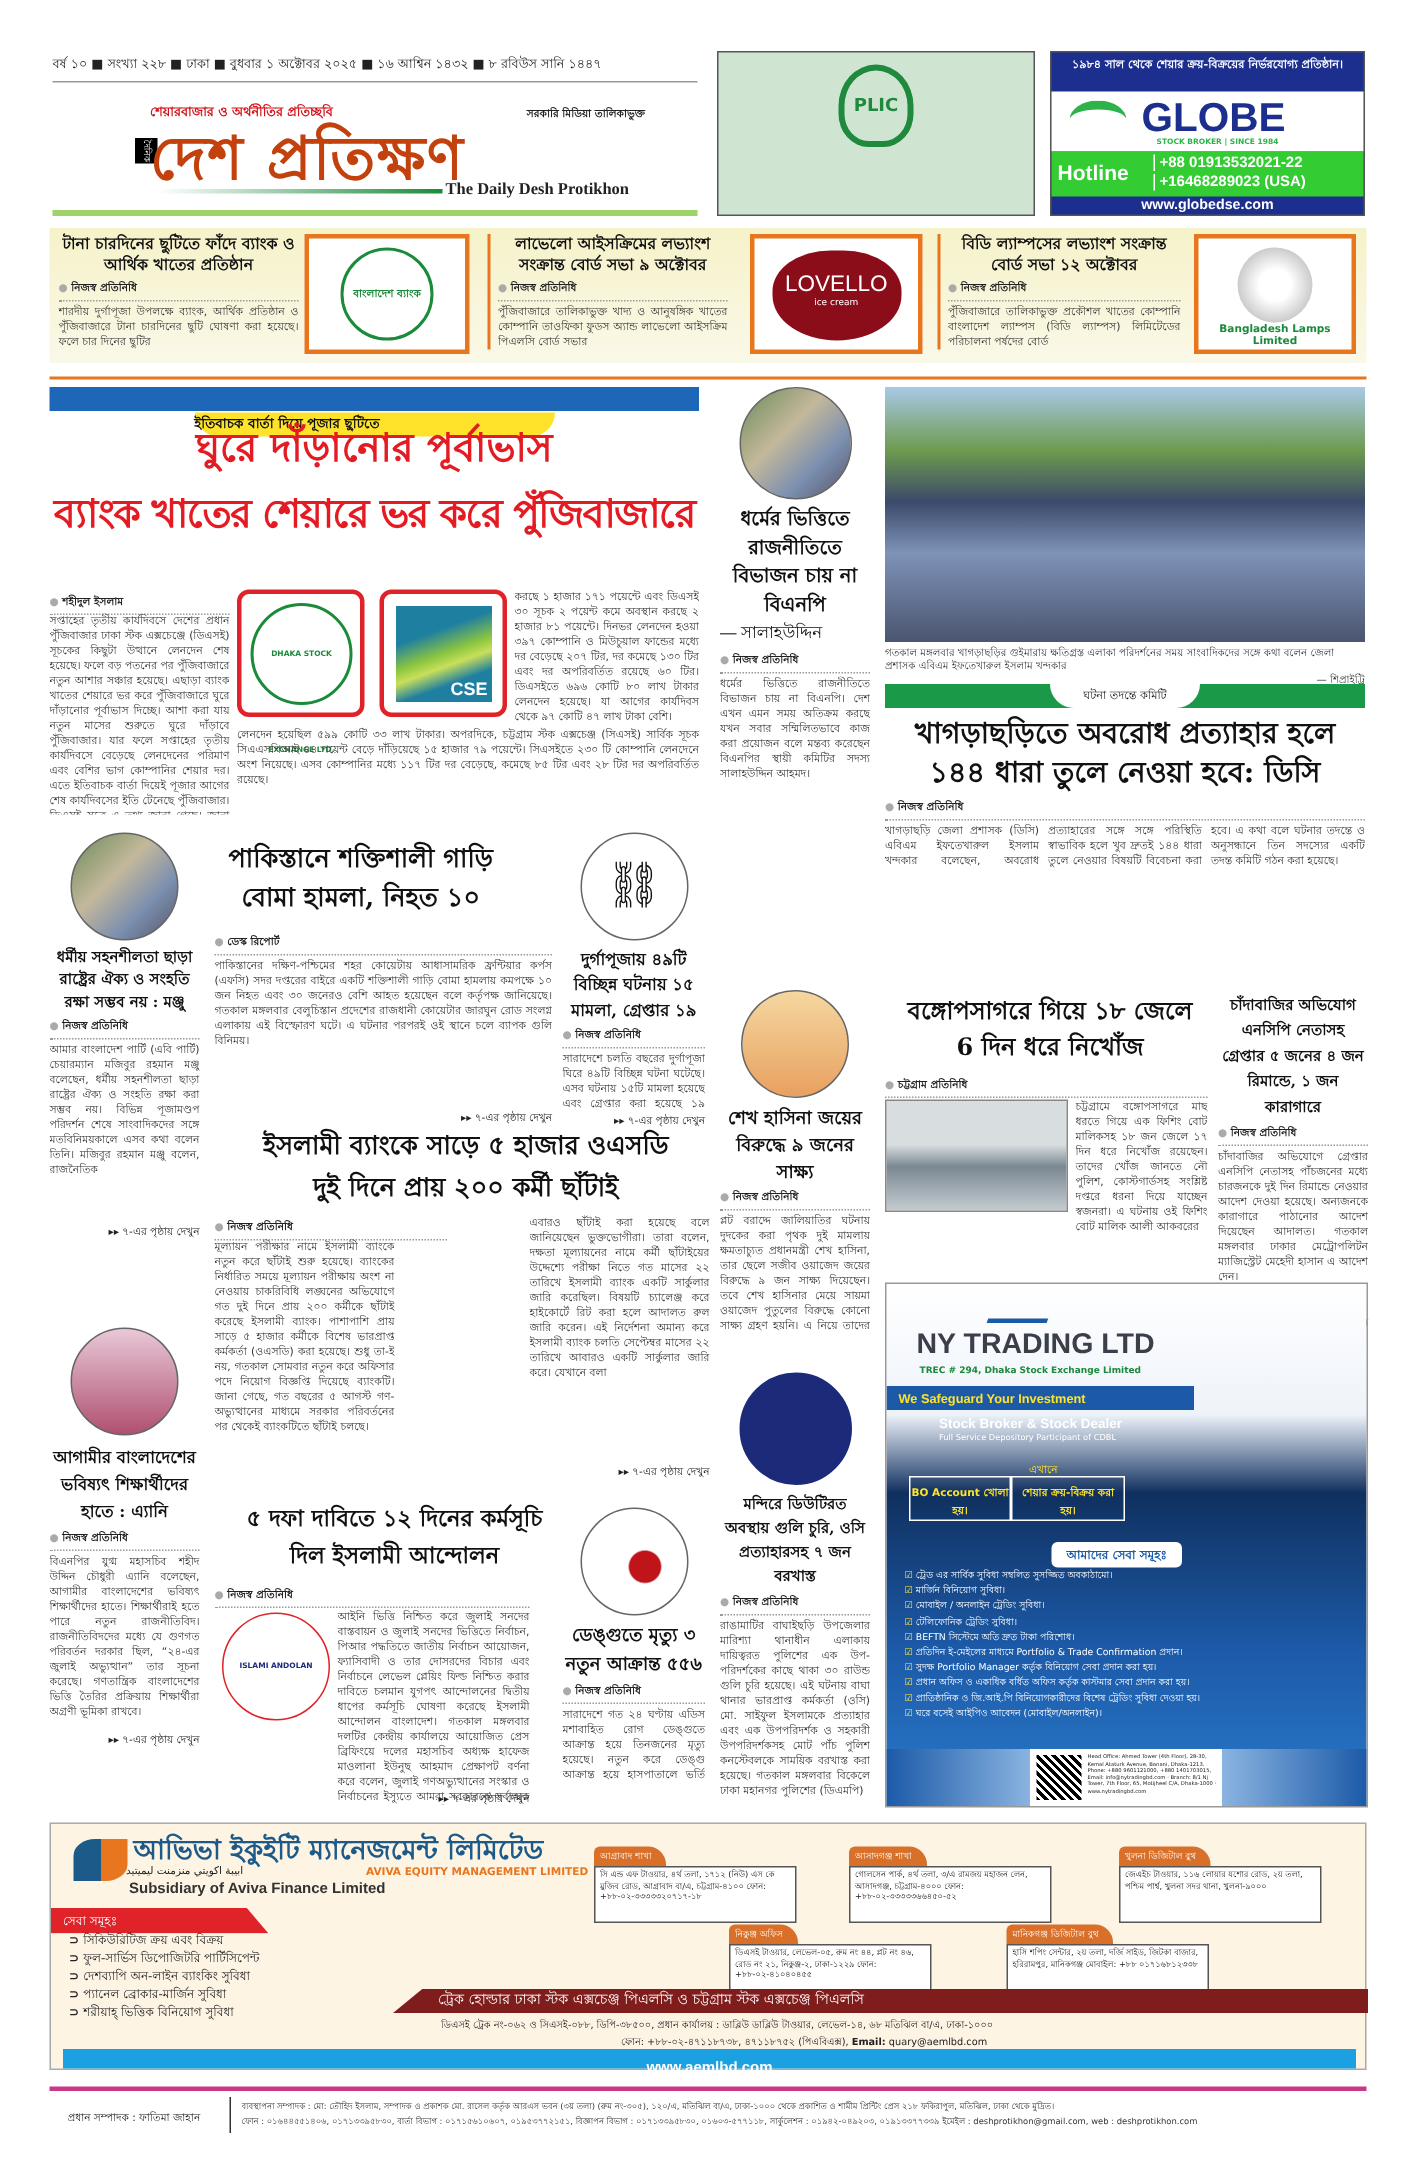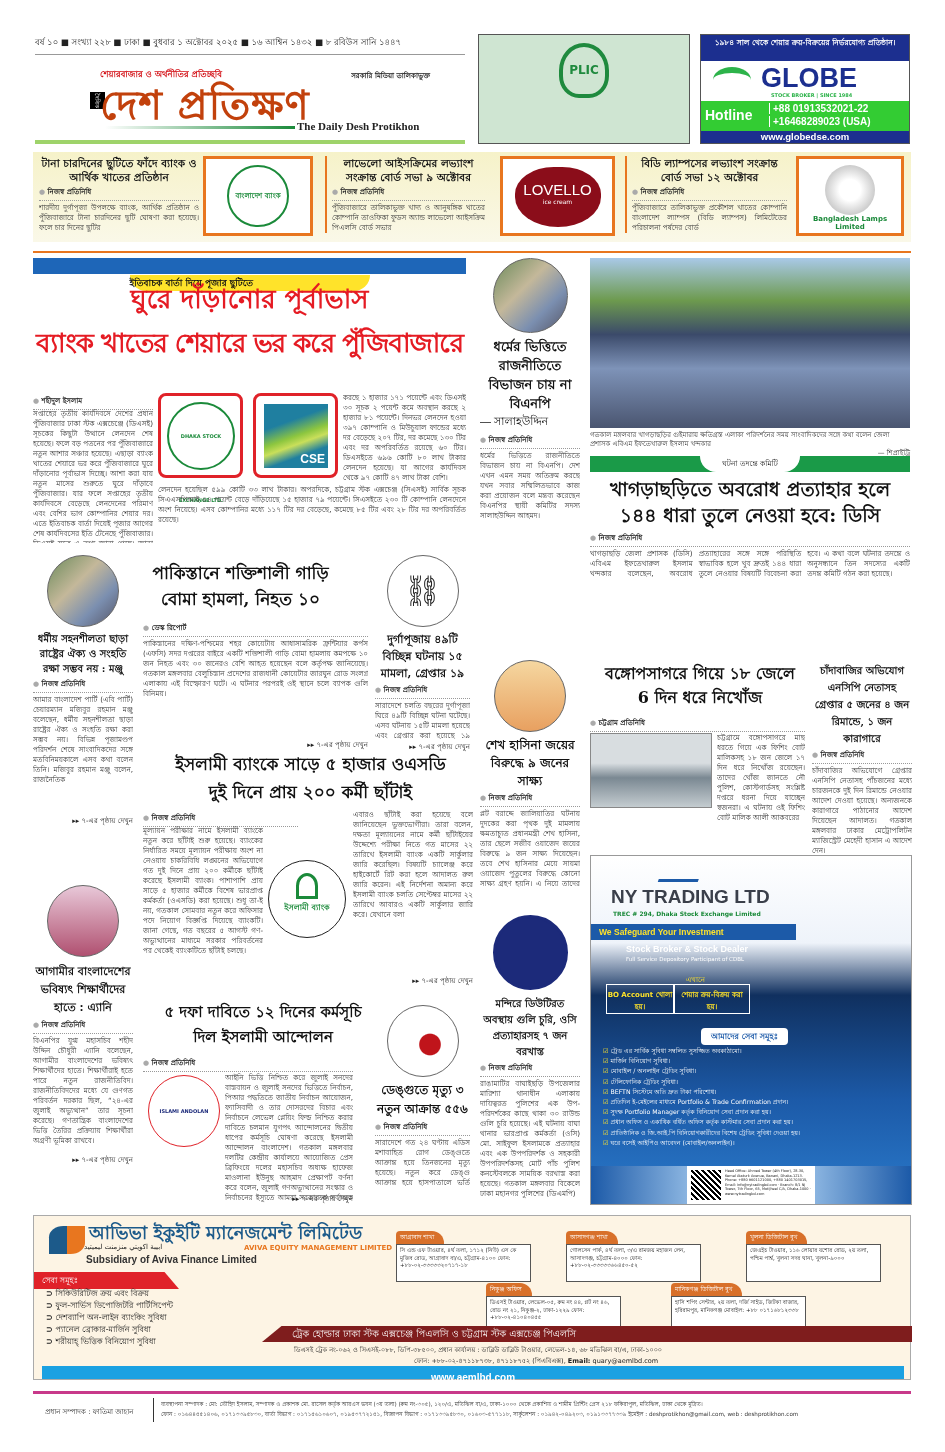--- a/index.html
+++ b/index.html
@@ -178,24 +178,20 @@
   <div class="more">৭-এর পৃষ্ঠায় দেখুন</div>
 </div>
 
 <div class="abs hd-black" style="left:143px;top:750px;width:335px">
   <div style="font-size:17px;line-height:28px">ইসলামী ব্যাংকে সাড়ে ৫ হাজার ওএসডি</div>
   <div style="font-size:17px;line-height:28px">দুই দিনে প্রায় ২০০ কর্মী ছাঁটাই</div>
 </div>
 <div class="abs" style="left:143px;top:810px;width:330px;height:185px">
   <div class="byline" style="width:155px">নিজস্ব প্রতিনিধি</div>
   <div class="body-txt" style="position:absolute;left:0;top:16px;width:120px;height:150px;overflow:hidden">মূল্যায়ন পরীক্ষার নামে ইসলামী ব্যাংকে নতুন করে ছাঁটাই শুরু হয়েছে। ব্যাংকের নির্ধারিত সময়ে মূল্যায়ন পরীক্ষায় অংশ না নেওয়ায় চাকরিবিধি লঙ্ঘনের অভিযোগে গত দুই দিনে প্রায় ২০০ কর্মীকে ছাঁটাই করেছে ইসলামী ব্যাংক। পাশাপাশি প্রায় সাড়ে ৫ হাজার কর্মীকে বিশেষ ভারপ্রাপ্ত কর্মকর্তা (ওএসডি) করা হয়েছে। শুধু তা-ই নয়, গতকাল সোমবার নতুন করে অফিসার পদে নিয়োগ বিজ্ঞপ্তি দিয়েছে ব্যাংকটি। জানা গেছে, গত বছরের ৫ আগস্ট গণ-অভ্যুত্থানের মাধ্যমে সরকার পরিবর্তনের পর থেকেই ব্যাংকটিতে ছাঁটাই চলছে।</div>
-  <div class="circle" style="position:absolute;left:125px;top:50px;width:78px;height:78px;background:#fff;border:1px solid #222;text-align:center">
-    <div style="margin:12px auto 2px;width:22px;height:26px;border:3px solid #1b8a3a;border-radius:50% 50% 0 0"></div>
-    <div style="font-size:8px;color:#1b8a3a;font-weight:bold">ইসলামী ব্যাংক</div>
-  </div>
   <div class="body-txt" style="position:absolute;left:210px;top:0;width:120px;height:165px;overflow:hidden">এবারও ছাঁটাই করা হয়েছে বলে জানিয়েছেন ভুক্তভোগীরা। তারা বলেন, দক্ষতা মূল্যায়নের নামে কর্মী ছাঁটাইয়ের উদ্দেশ্যে পরীক্ষা নিতে গত মাসের ২২ তারিখে ইসলামী ব্যাংক একটি সার্কুলার জারি করেছিল। বিষয়টি চ্যালেঞ্জ করে হাইকোর্টে রিট করা হলে আদালত রুল জারি করেন। এই নির্দেশনা অমান্য করে ইসলামী ব্যাংক চলতি সেপ্টেম্বর মাসের ২২ তারিখে আবারও একটি সার্কুলার জারি করে। যেখানে বলা</div>
   <div class="more" style="position:absolute;right:0;bottom:8px">৭-এর পৃষ্ঠায় দেখুন</div>
 </div>
 
 <div class="abs" style="left:480px;top:915px;width:100px;height:290px">
   <div class="circle" style="margin:0 auto;width:75px;height:75px;background:#1c2a7a;border:3px solid #1c2a7a"></div>
   <div class="hd-black" style="font-size:10px;line-height:16px;margin-top:6px">মন্দিরে ডিউটিরত অবস্থায় গুলি চুরি, ওসি প্রত্যাহারসহ ৭ জন বরখাস্ত</div>
   <div class="byline">নিজস্ব প্রতিনিধি</div>
   <div class="body-txt" style="height:140px;overflow:hidden">রাঙামাটির বাঘাইছড়ি উপজেলার মারিশ্যা থানাধীন এলাকায় দায়িত্বরত পুলিশের এক উপ-পরিদর্শকের কাছে থাকা ৩০ রাউন্ড গুলি চুরি হয়েছে। এই ঘটনায় বাঘা থানার ভারপ্রাপ্ত কর্মকর্তা (ওসি) মো. সাইফুল ইসলামকে প্রত্যাহার এবং এক উপপরিদর্শক ও সহকারী উপপরিদর্শকসহ মোট পাঁচ পুলিশ কনস্টেবলকে সাময়িক বরখাস্ত করা হয়েছে। গতকাল মঙ্গলবার বিকেলে ঢাকা মহানগর পুলিশের (ডিএমপি)</div>
 </div>

